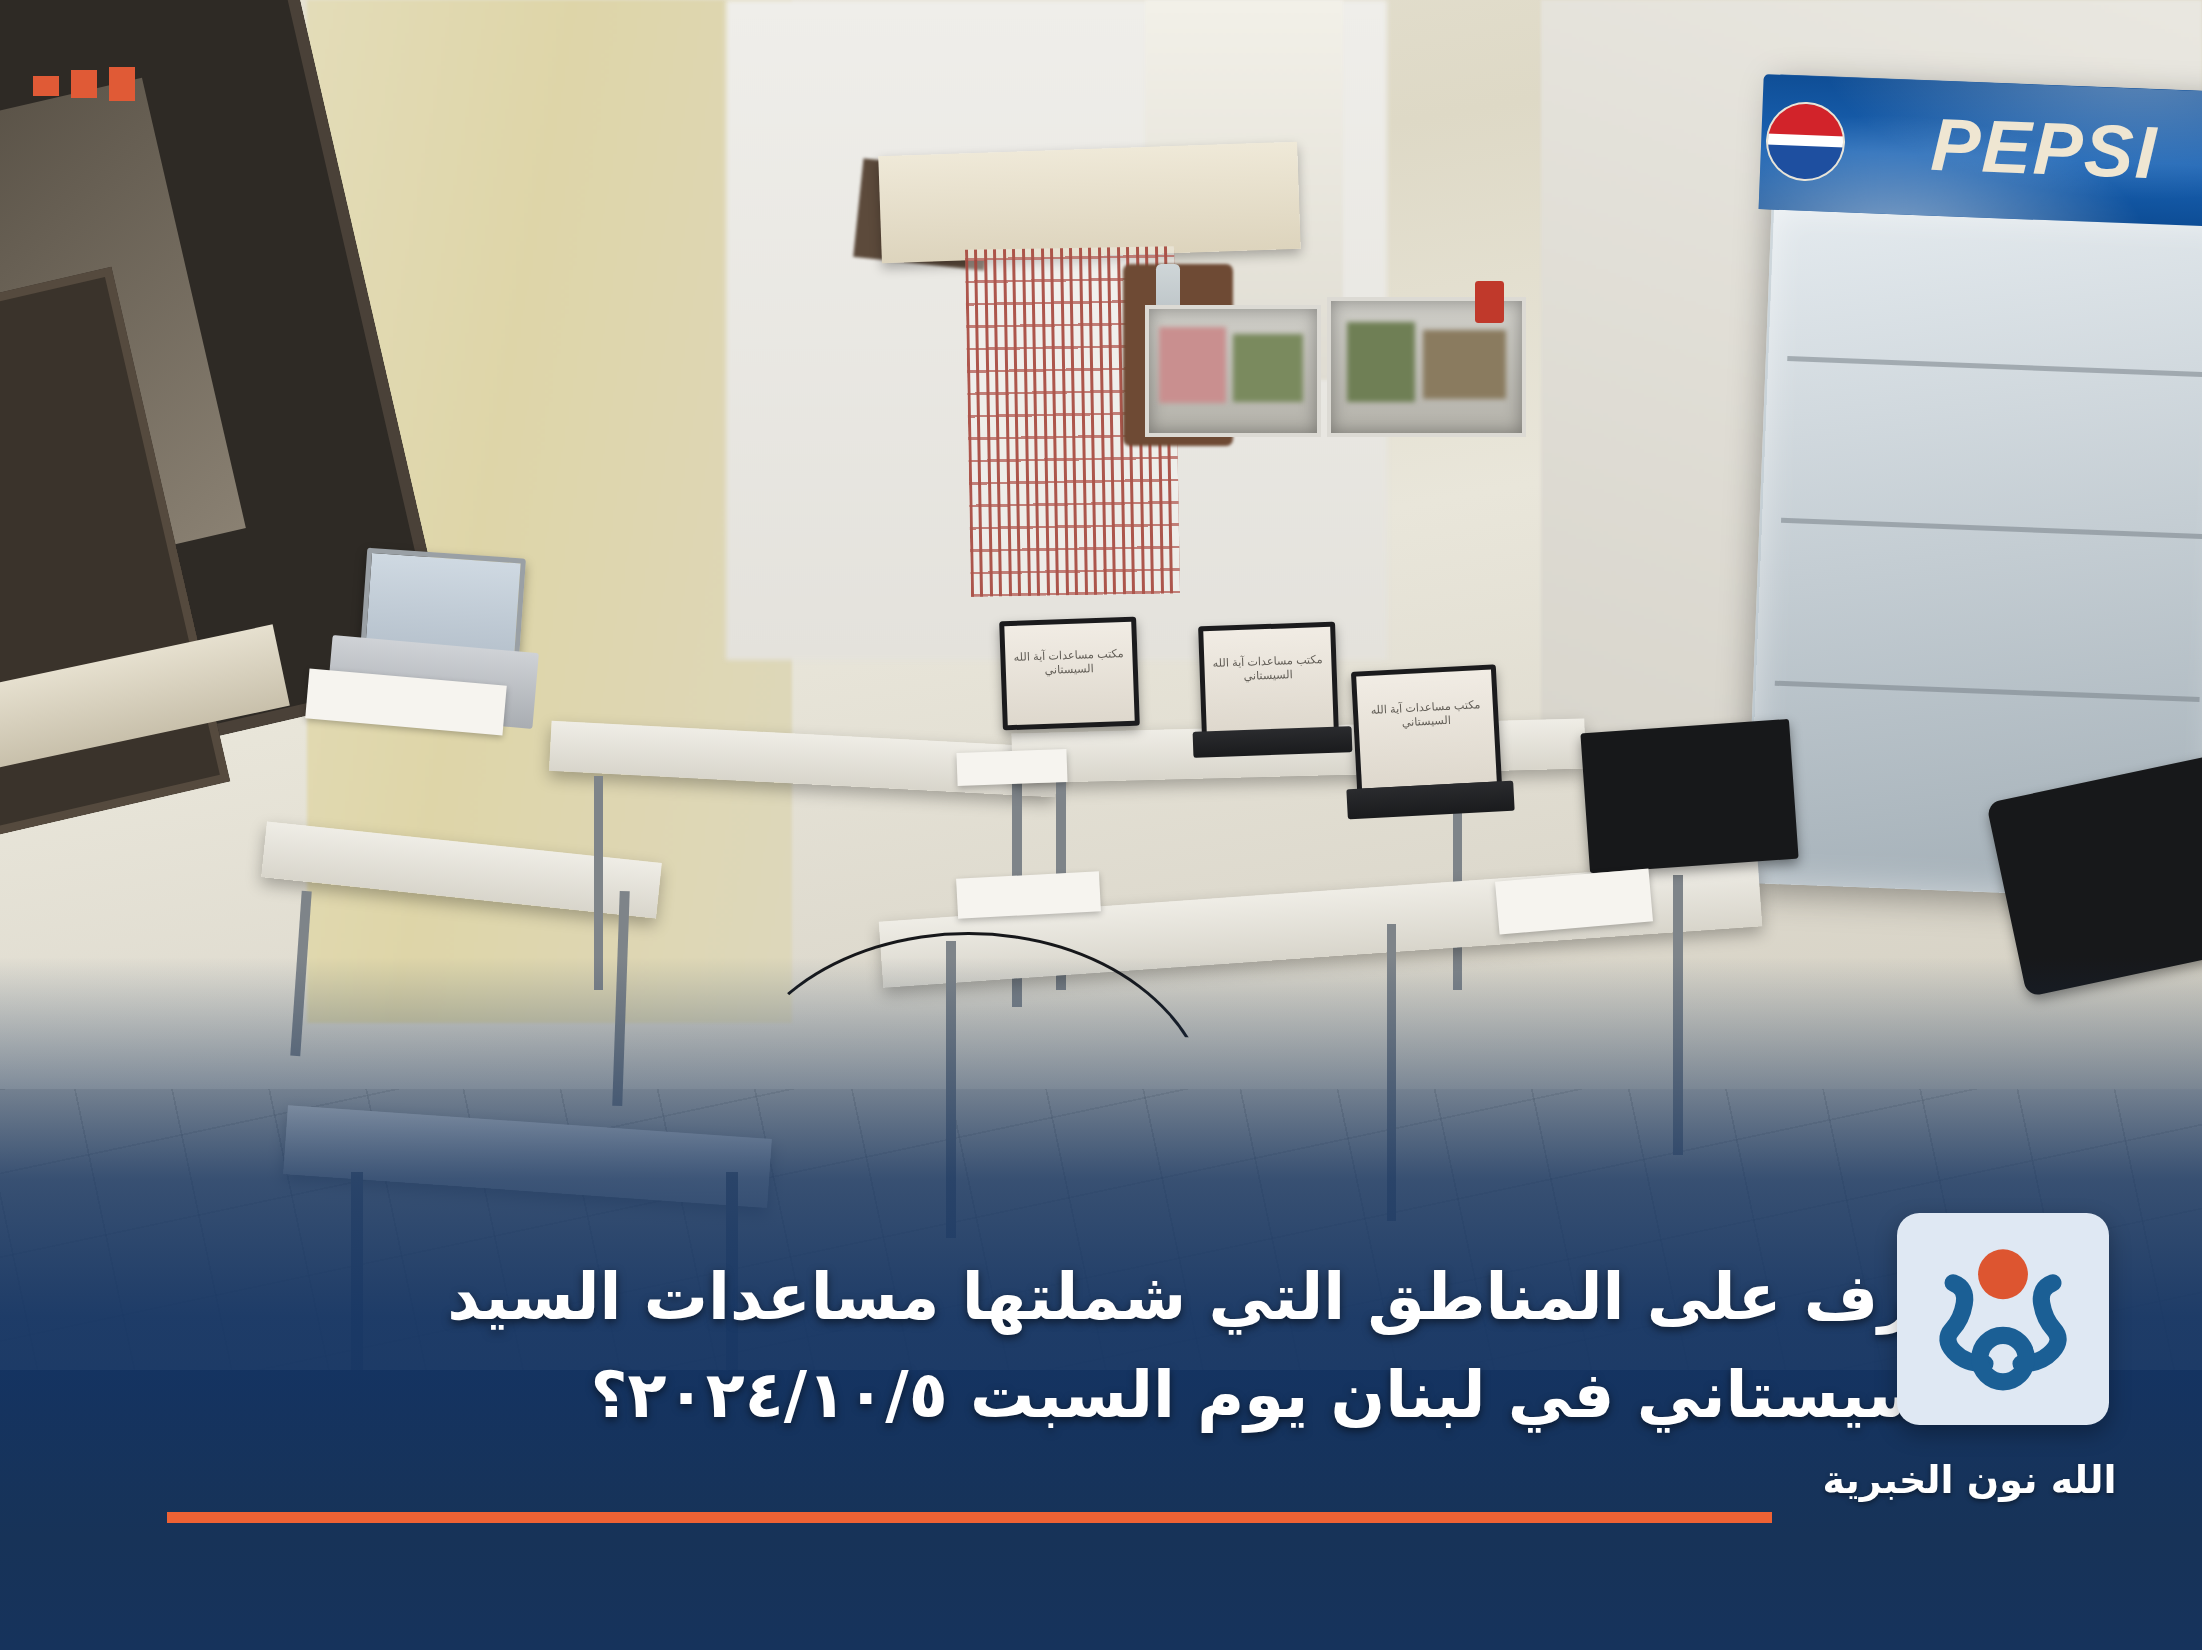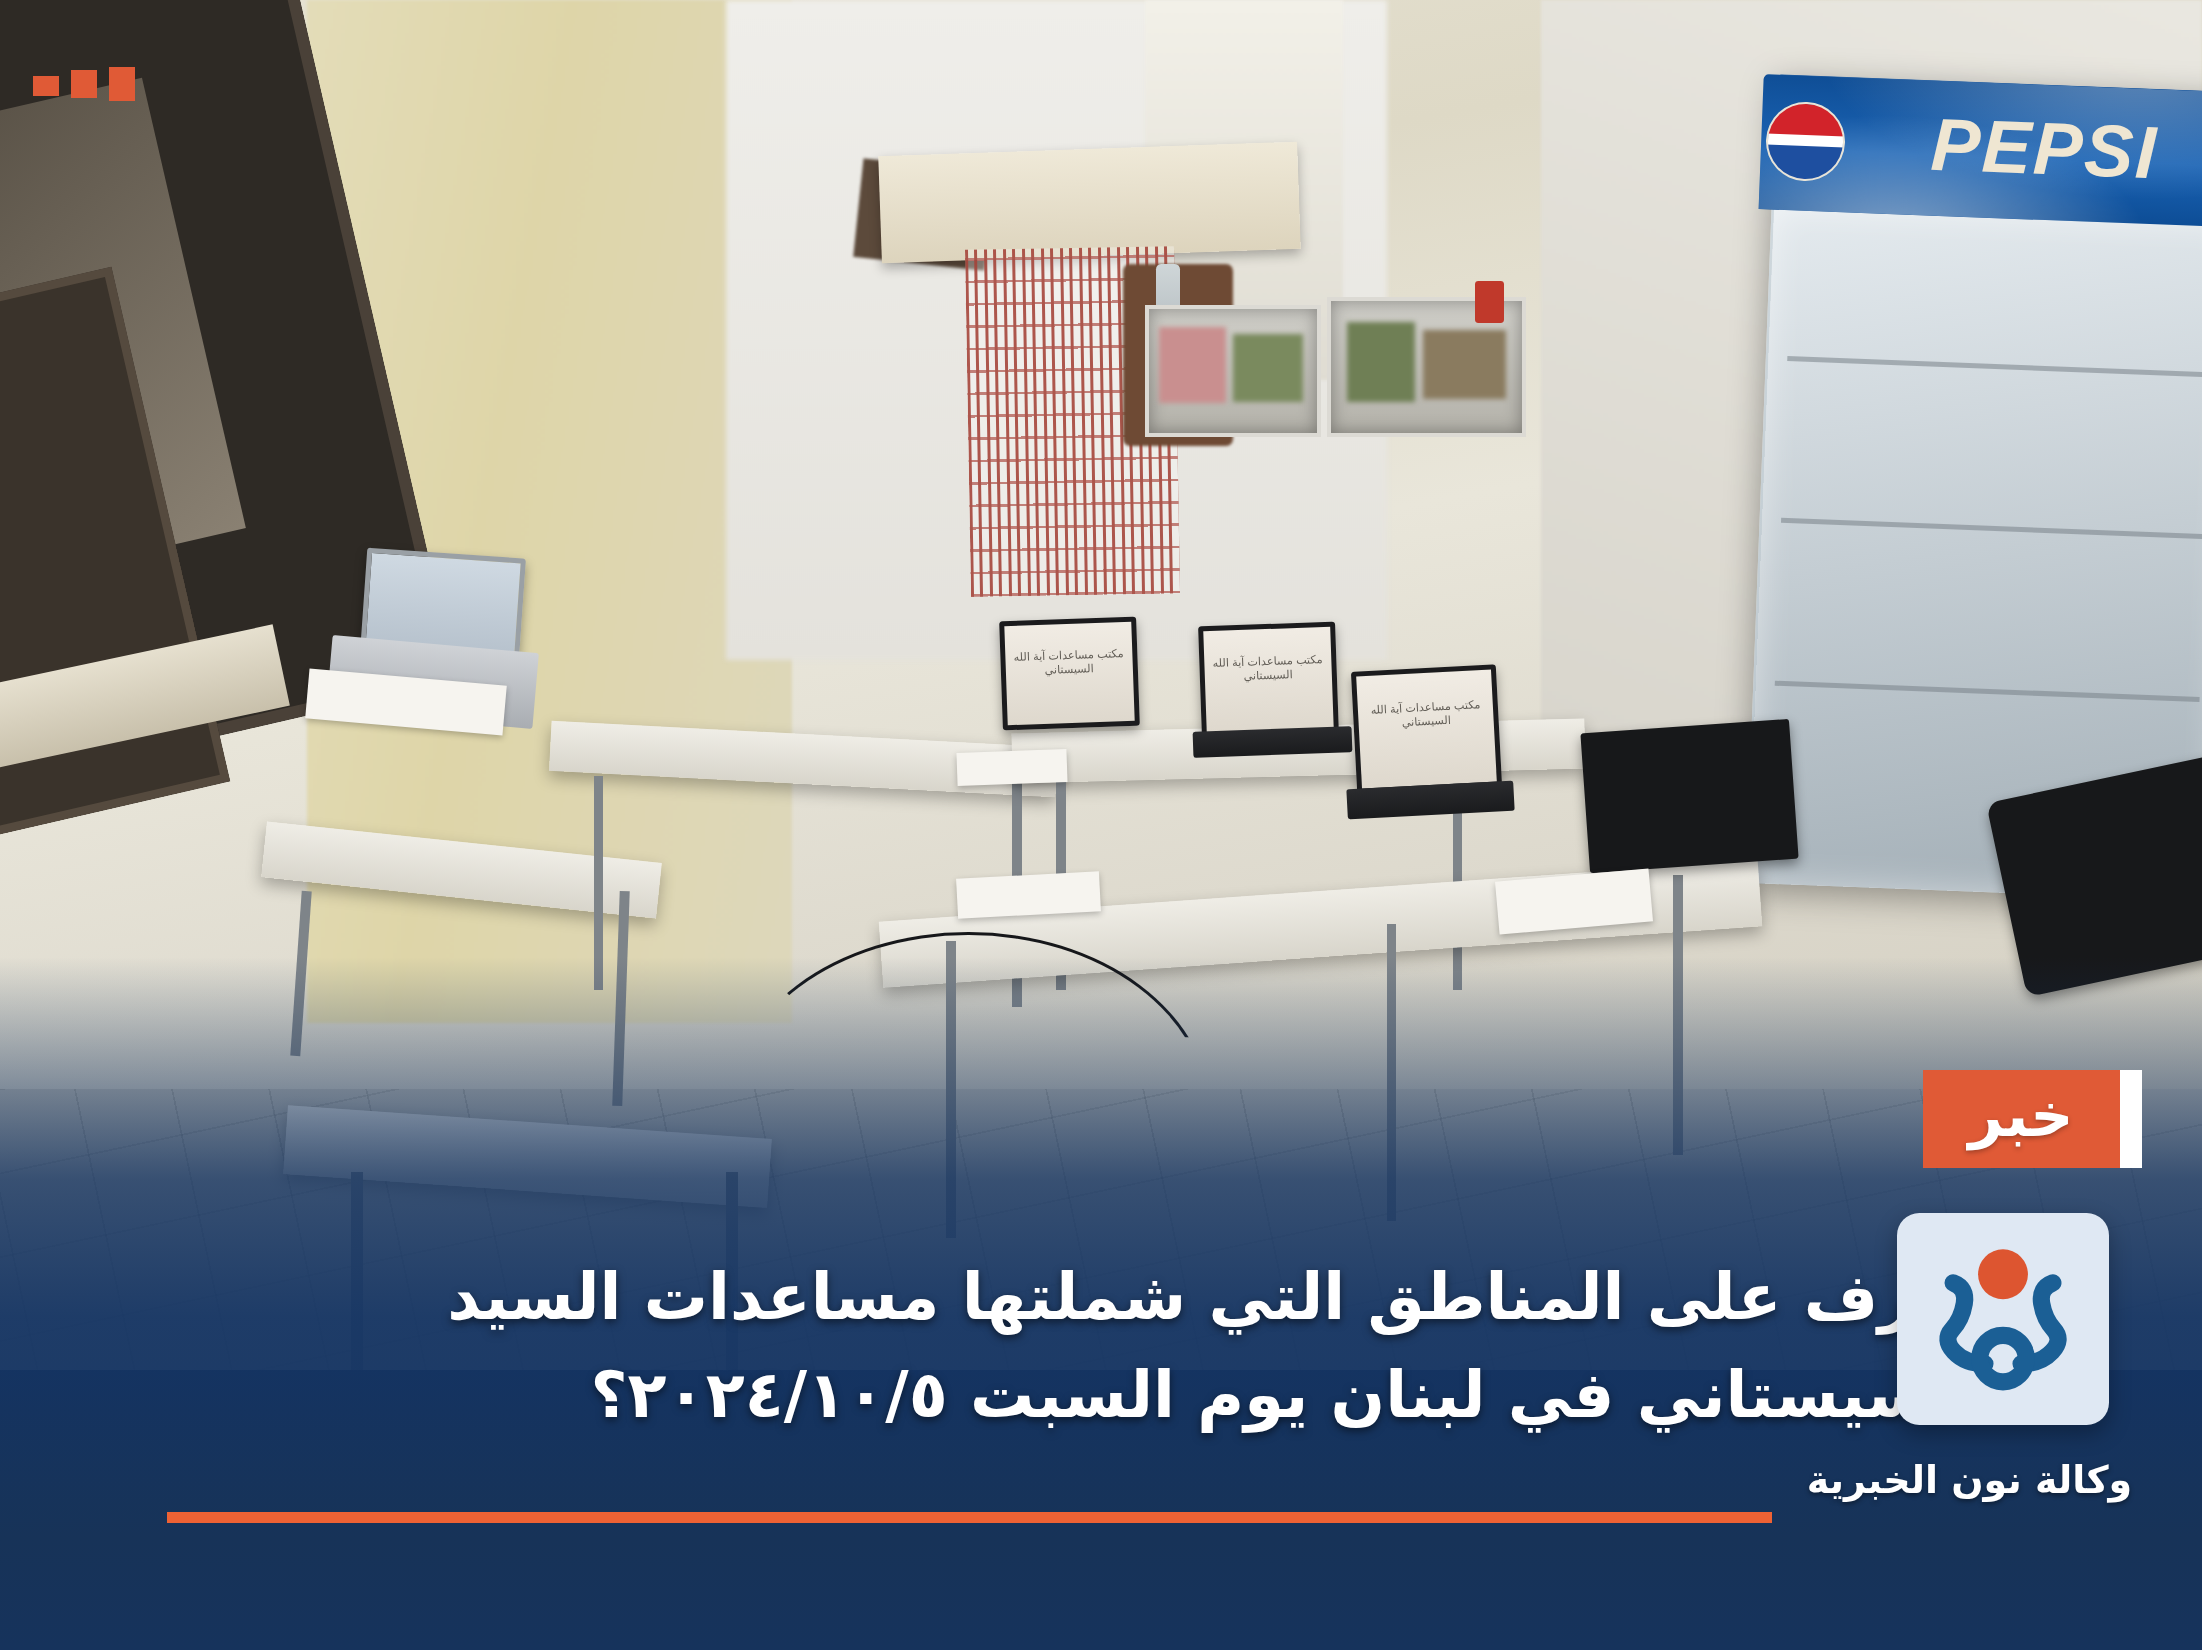--- a/index.html
+++ b/index.html
@@ -331,30 +331,26 @@
     <span class="mark m3"></span>
   </div>
 
   <div class="headline">
     <span class="hl-bar"></span>
     <span class="hl-line">تعرف على المناطق التي شملتها مساعدات السيد</span>
     <span class="hl-line">السيستاني في لبنان يوم السبت ٢٠٢٤/١٠/٥؟</span>
   </div>
   <div class="rule"></div>
 
-  <div class="badge">
-    <span class="badge-tick"></span>
-    <span class="badge-box">خبر</span>
-  </div>
 
   <div class="logo-wrap">
     <svg class="logo-svg" viewBox="0 0 200 200">
       <circle cx="100" cy="48" r="29" fill="#dd5530"></circle>
       <path d="M42 58 q16 6 13 24 q-3 18 -14 30 q-11 12 2 26 q13 14 36 14" fill="none" stroke="#1b5f95" stroke-width="20" stroke-linecap="round"></path>
       <path d="M158 58 q-16 6 -13 24 q3 18 14 30 q11 12 -2 26 q-13 14 -36 14" fill="none" stroke="#1b5f95" stroke-width="20" stroke-linecap="round"></path>
       <circle cx="100" cy="146" r="27" fill="none" stroke="#1b5f95" stroke-width="20"></circle>
     </svg>
   </div>
 
-  <div class="agency">وكالة نون الخبرية</div>
+  <div class="agency">الله نون الخبرية</div>
 
 </div>
 
 
 </body></html>

